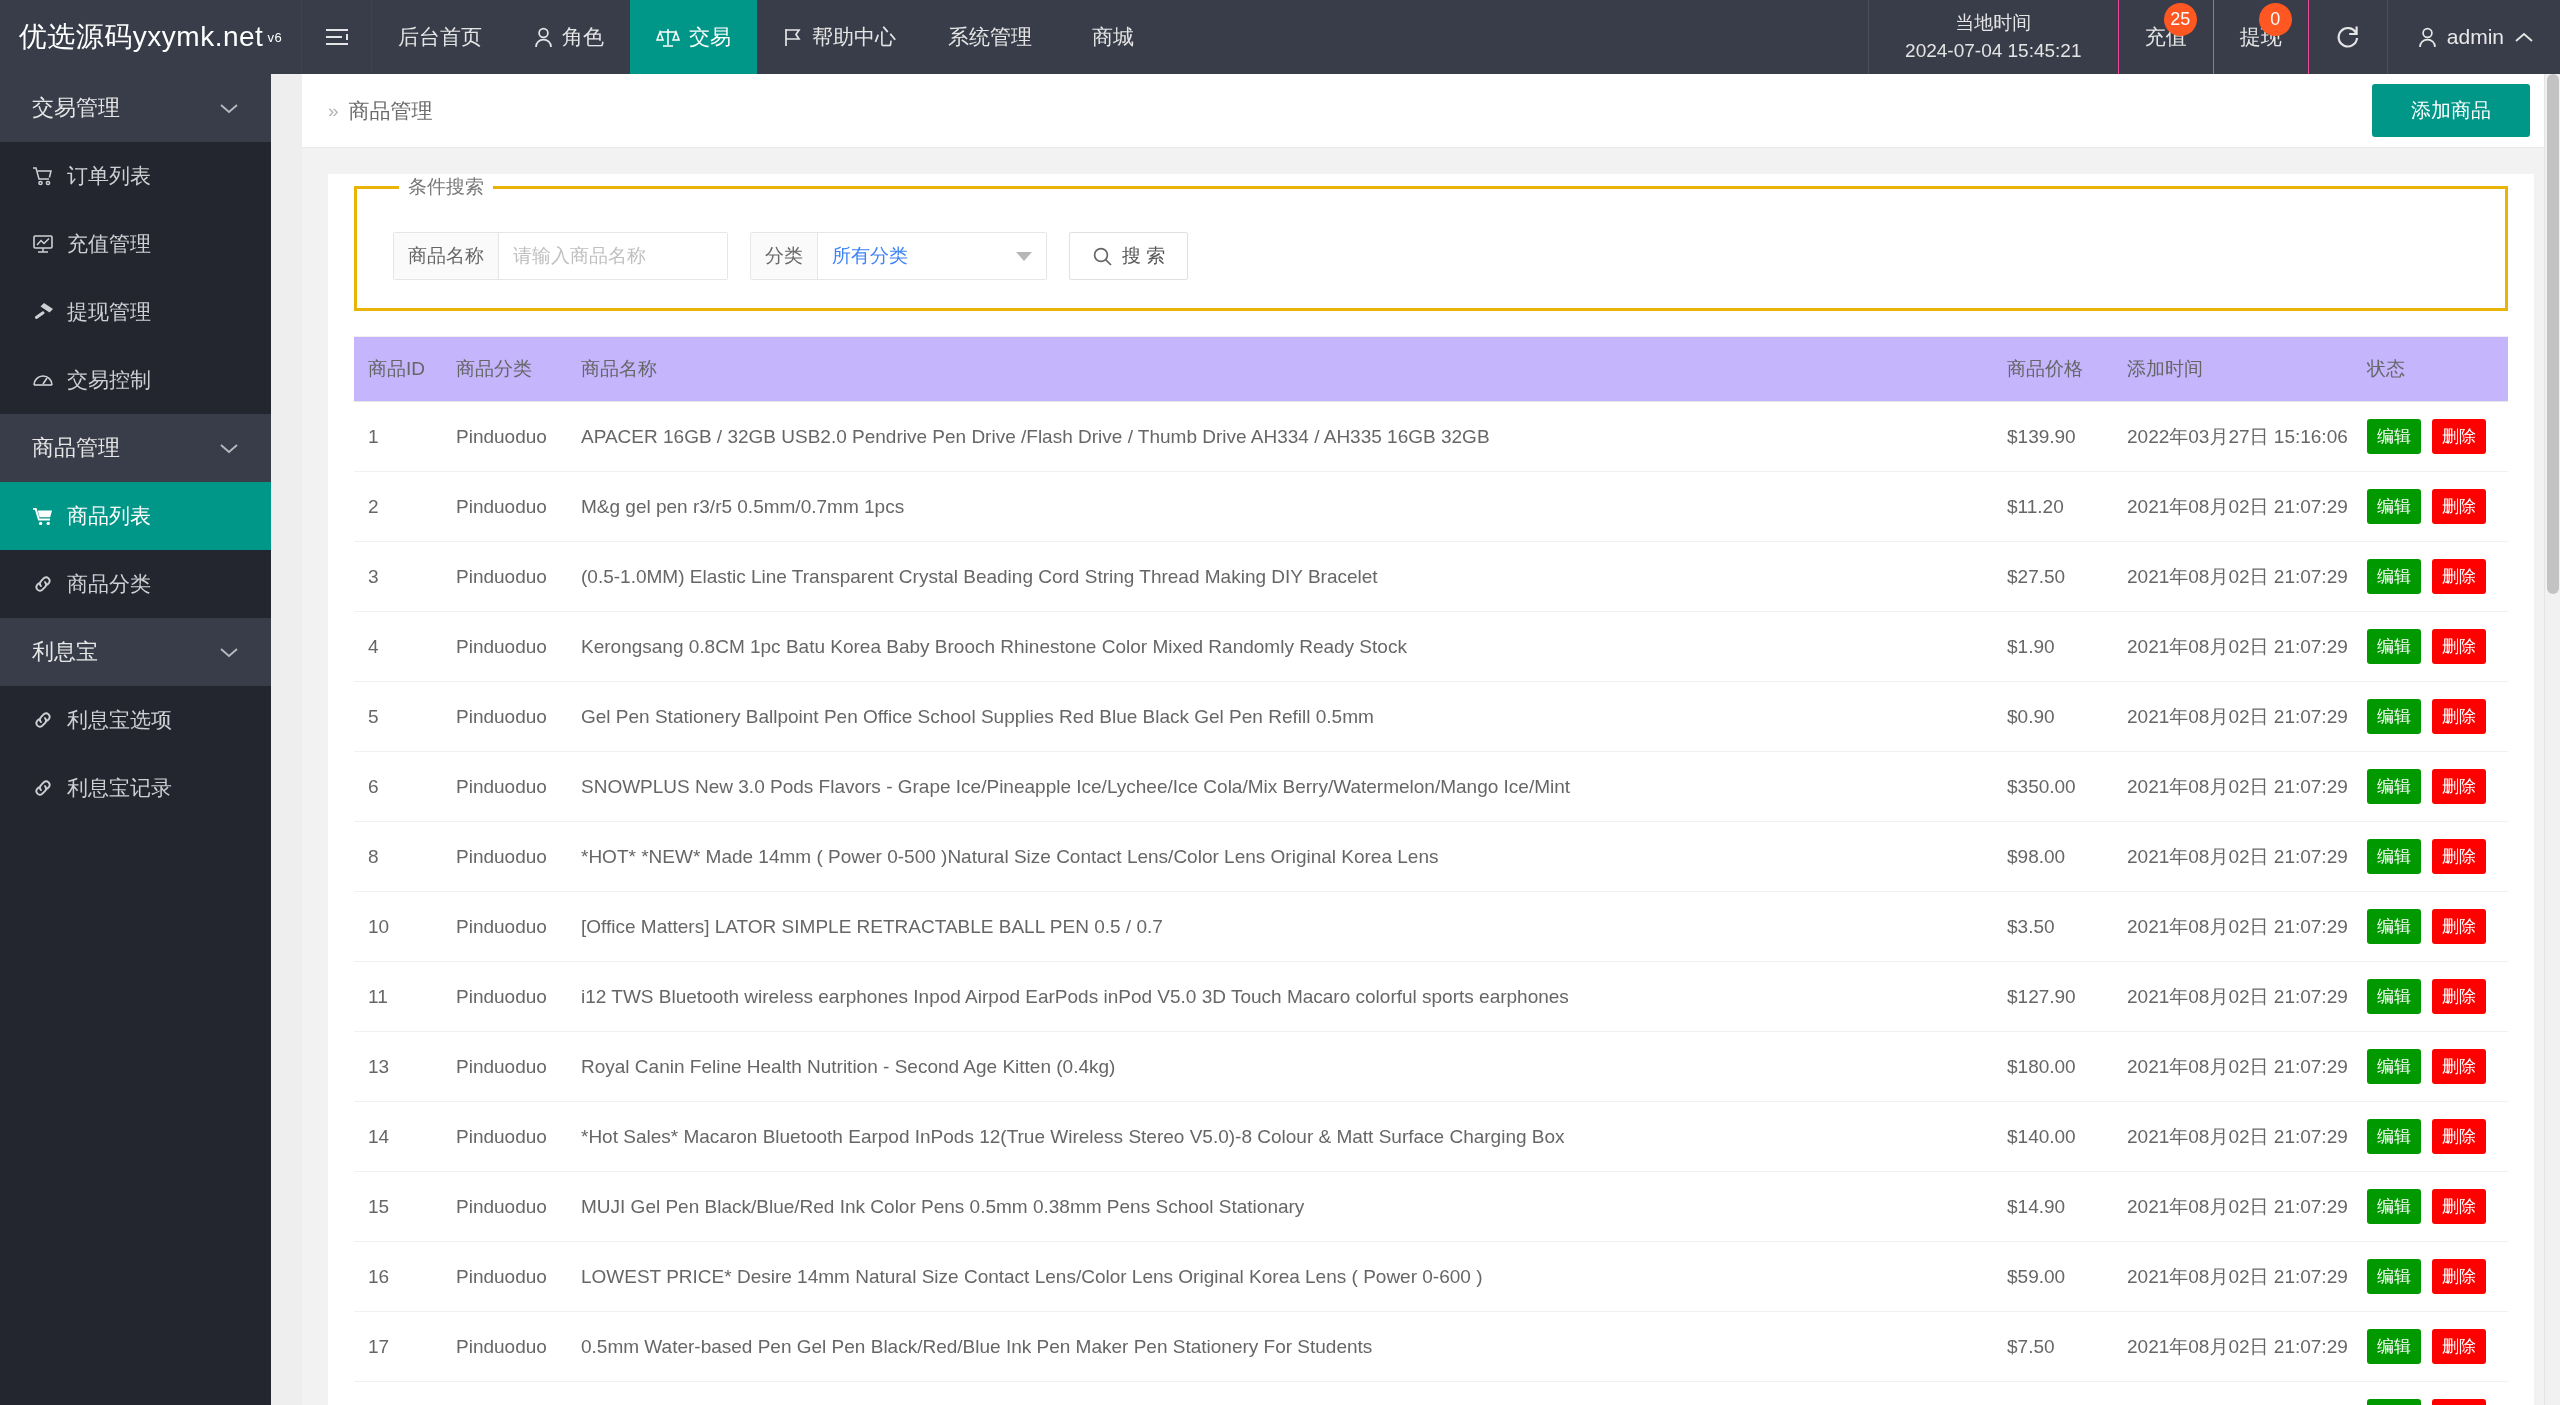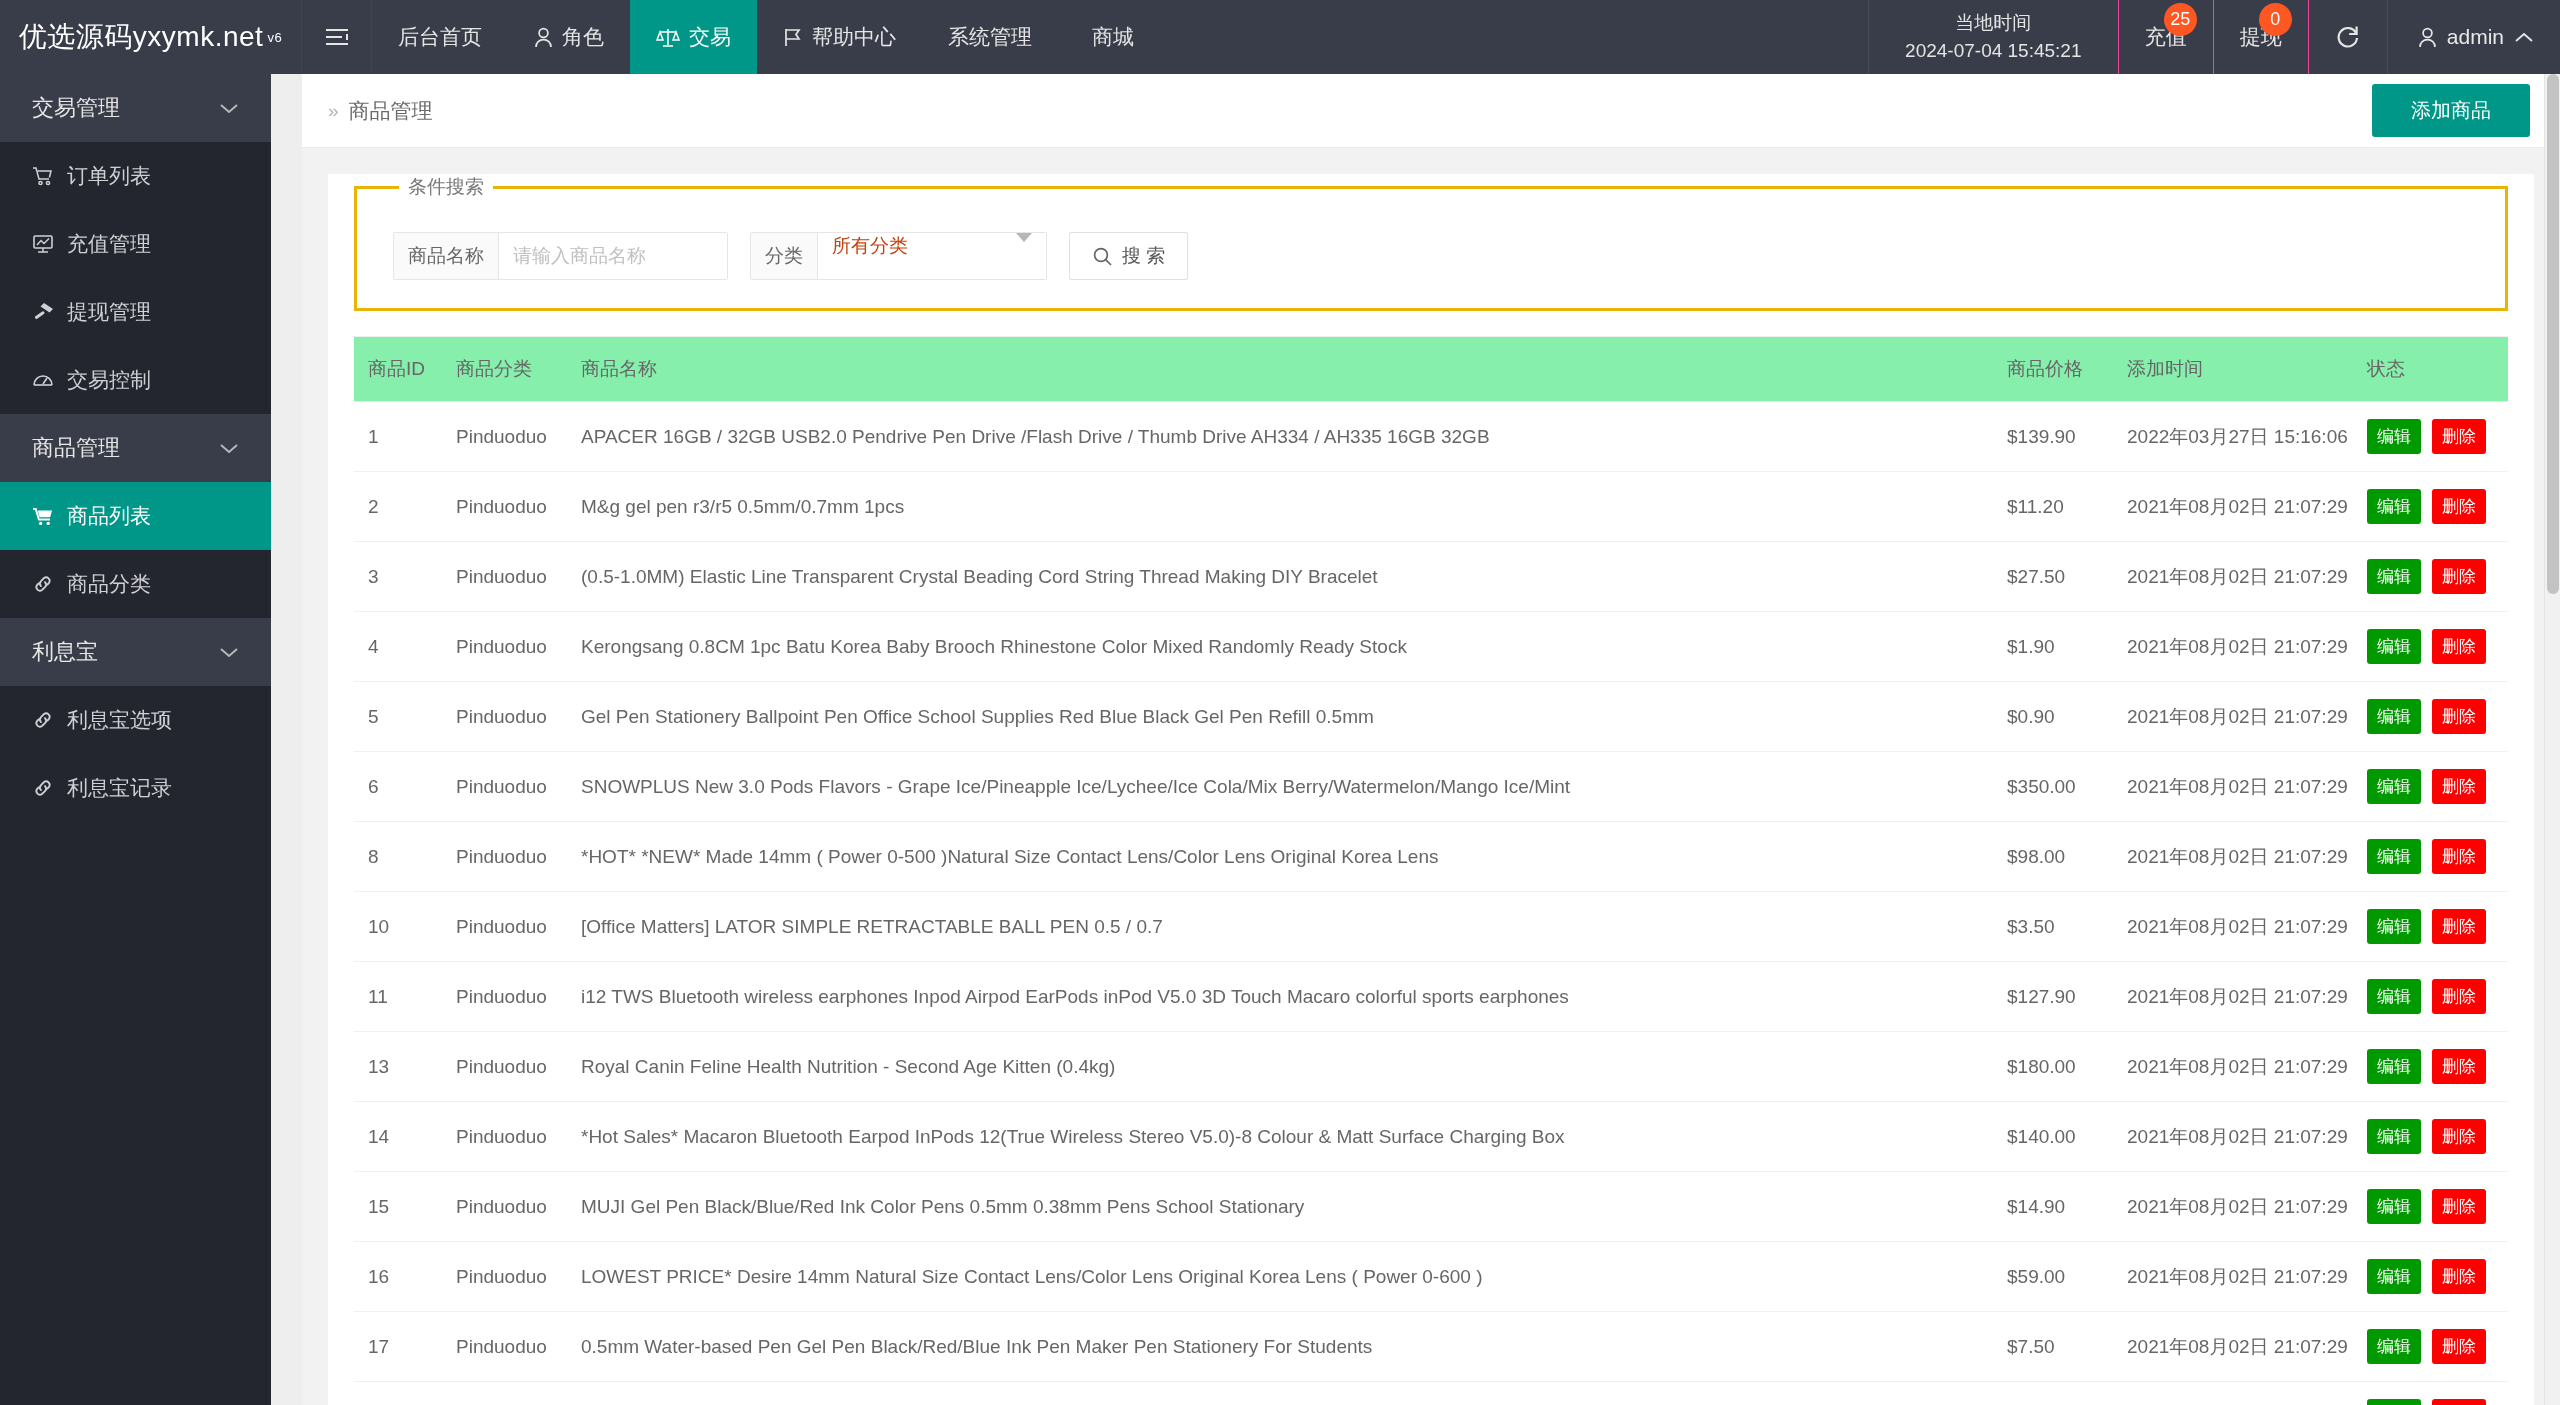--- a/index.html
+++ b/index.html
@@ -139,37 +139,37 @@
     background: #fafafa; border-right: 1px solid #e6e6e6;
     display: flex; align-items: center; padding: 0 14px;
     font-size: 19px; color: #666; white-space: nowrap;
   }
   .ig input {
     border: none; outline: none; width: 228px; padding: 0 14px;
     font-size: 19px; color: #555; font-family: inherit; background: #fff;
   }
   .ig input::placeholder { color: #c0c0c0; }
   .sel-box {
-    width: 228px; padding: 0 14px; display: flex; align-items: flex-start;
-    justify-content: space-between; font-size: 19px; color: #c2410c; cursor: pointer;
+    width: 228px; padding: 0 14px; display: flex; align-items: center;
+    justify-content: space-between; font-size: 19px; color: #3b82f6; cursor: pointer;
     background: #fff;
   }
   .caret { width: 0; height: 0; border-left: 8px solid transparent; border-right: 8px solid transparent; border-top: 9px solid #b7b7b7; }
   .btn-search {
     height: 48px; border: 1px solid #e0e0e0; background: #fff;
     display: flex; align-items: center; gap: 9px;
     padding: 0 22px; font-size: 19px; color: #555; cursor: pointer;
     border-radius: 2px; font-family: inherit;
   }
 
   
   .tbl-wrap { margin: 25px 26px 0 26px; border-top: 1px solid #efefef; }
   table { width: 100%; border-collapse: collapse; table-layout: fixed; }
   thead th {
-    background: #86efac; color: #666; font-size: 19px; font-weight: normal;
+    background: #c4b5fd; color: #666; font-size: 19px; font-weight: normal;
     text-align: left; padding: 19px 14px; border-bottom: 1px solid #e6e6e6;
   }
   tbody td {
     font-size: 19px; color: #666; padding: 17px 14px;
     border-bottom: 1px solid #f0f0f0;
     white-space: nowrap; overflow: hidden; text-overflow: clip;
   }
   .c-id    { width: 88px; }
   .c-cat   { width: 125px; }
   .c-name  { width: auto; }

